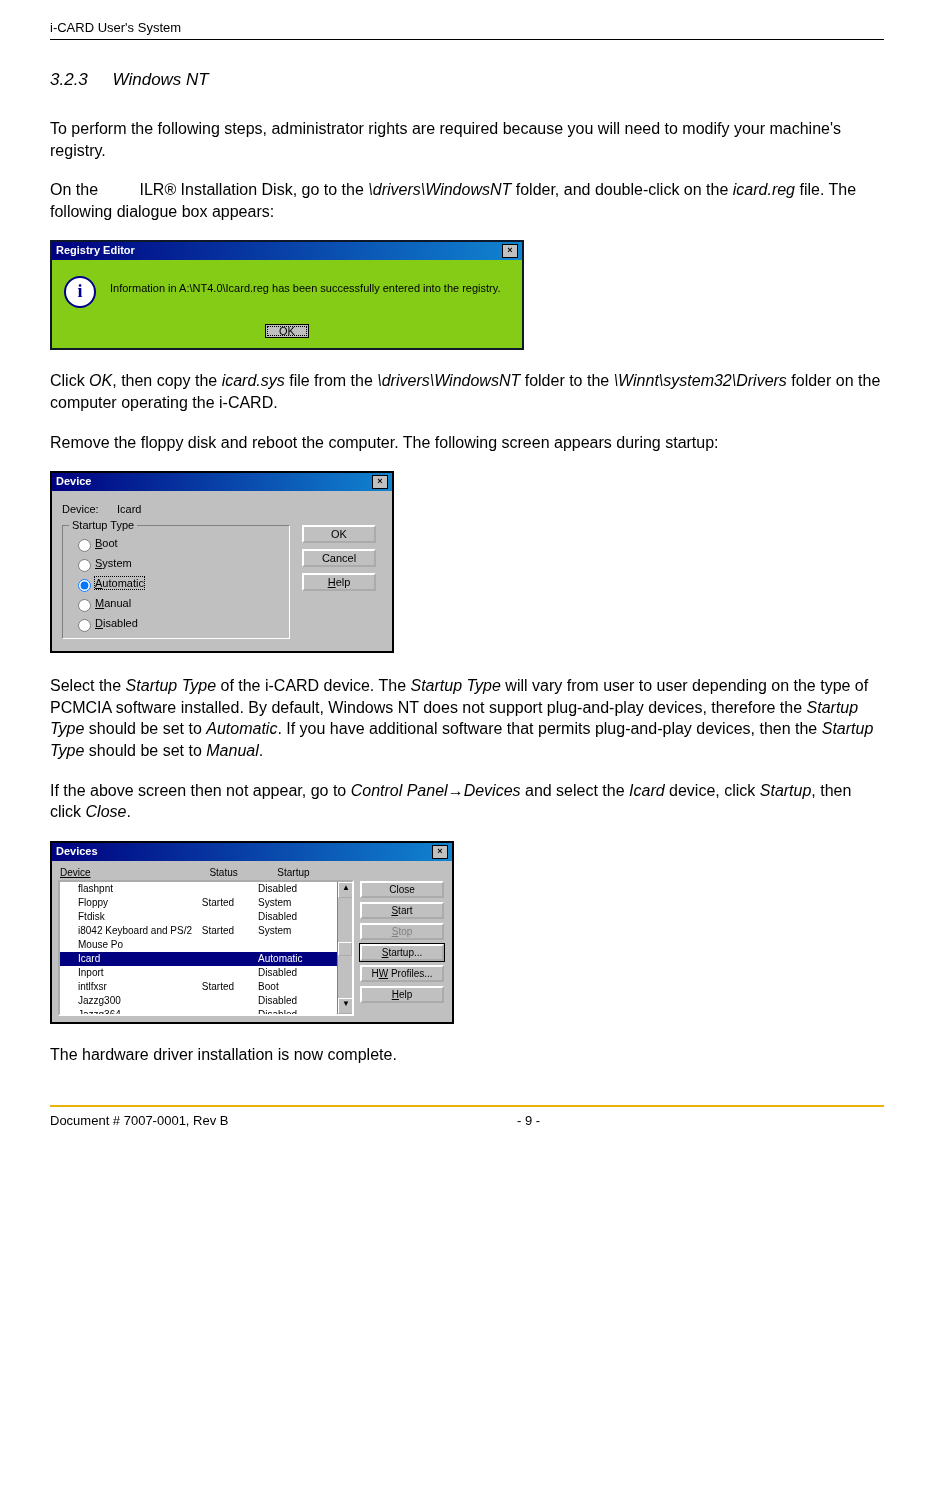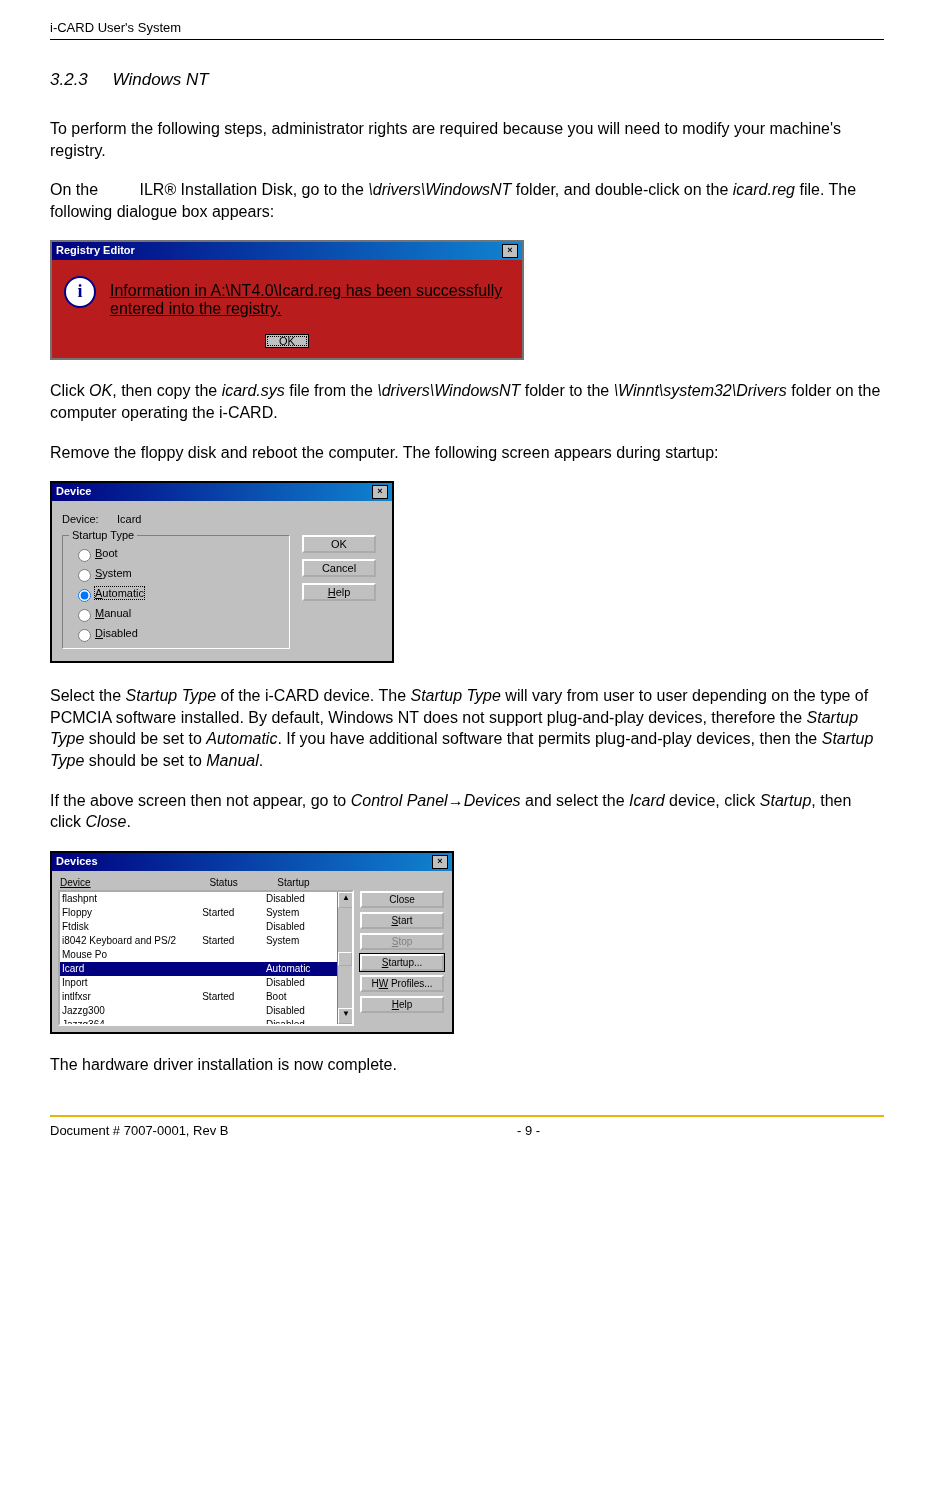--- a/index.html
+++ b/index.html
@@ -26,22 +26,22 @@
       display: inline-block;
       margin-right: 20px;
     }
     p {
       margin: 0 0  18px 0;
       line-height: 1.35;
     }
     .bold { font-weight: normal; margin-left: 37px; }
     .italic { font-style: italic; }
     .dialog-box {
-      border: 2px solid #737373;
-      background: #b91c1c;
+      border: 2px solid #0f172a;
+      background: #84cc16;
       width: 470px;
       margin: 14px 0 20px 0;
       font-family: "MS Sans Serif", Arial, sans-serif;
       font-size: 11px;
     }
     .dialog-titlebar {
       background: linear-gradient(to right, #000080, #1084d0);
       color: #fff;
       padding: 2px 4px;
       font-weight: bold;
@@ -73,23 +73,22 @@
       color: #008;
       font-weight: bold;
       font-size: 18px;
       text-align: center;
       line-height: 26px;
       font-family: Georgia, serif;
       margin-right: 14px;
       flex-shrink: 0;
     }
     .dialog-message {
-      font-size: 16px;
+      font-size: 11px;
       padding-top: 6px;
-      text-decoration: underline;
     }
     .dialog-buttons {
       text-align: center;
       padding: 6px 0 10px 0;
     }
     .win-button {
       background: #c0c0c0;
       border: 2px outset #fff;
       padding: 1px 14px;
       font-size: 11px;
@@ -203,21 +202,21 @@
       position: absolute;
       top: 60px;
       width: 12px;
       height: 12px;
       background: #c0c0c0;
       border: 1px outset #fff;
       left: 0;
     }
     .devices-row {
       display: flex;
-      padding: 0px 2px;
+      padding: 0px 18px;
       font-size: 10px;
       line-height: 14px;
       margin-right: 14px;
     }
     .devices-row.selected {
       background: #000080;
       color: #fff;
     }
     .devices-right {
       width: 86px;

